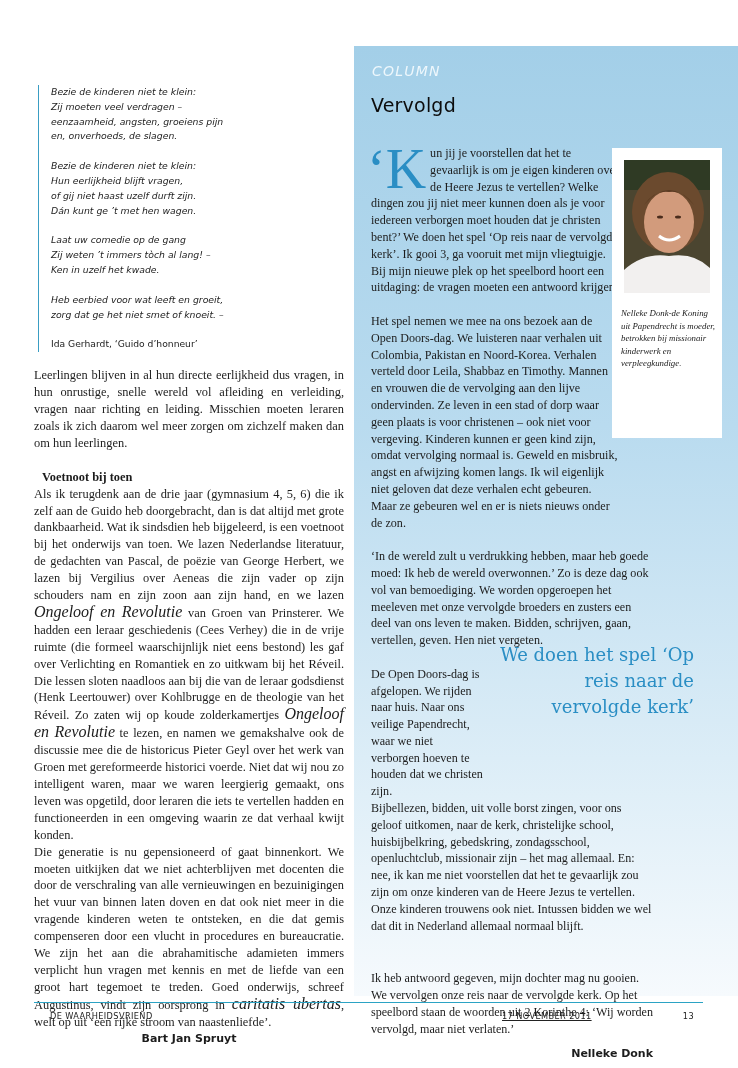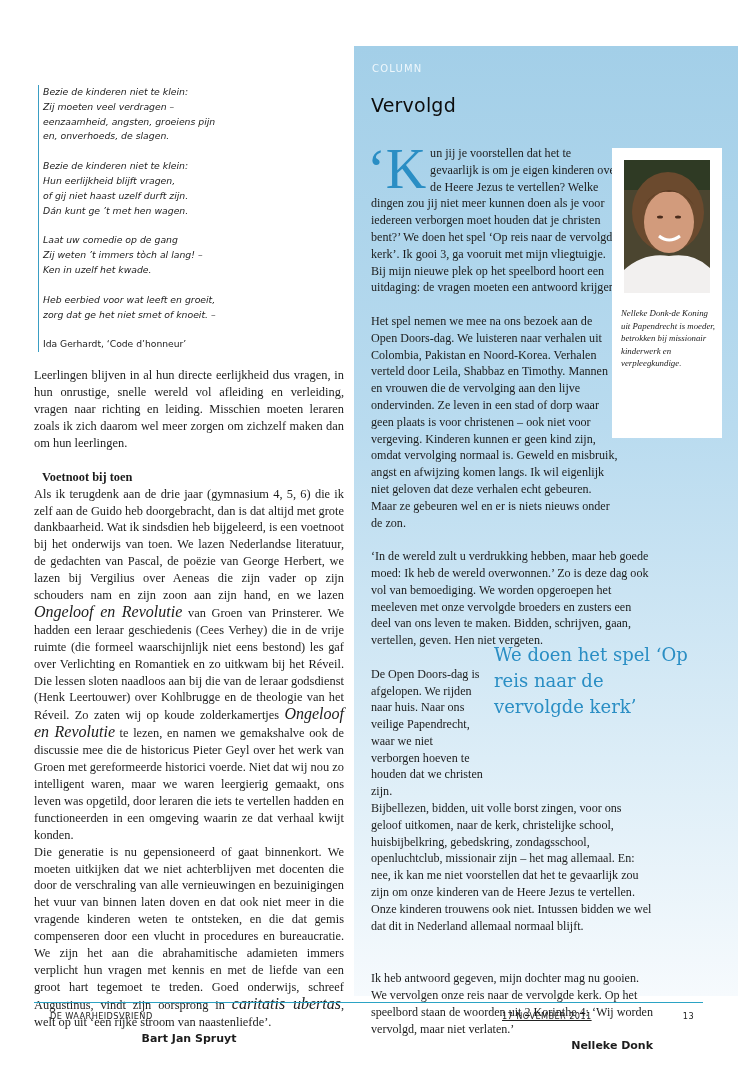--- a/index.html
+++ b/index.html
@@ -2,40 +2,40 @@
 <html><head>
 <meta charset="utf-8">
 <style>
   html, body { margin: 0; padding: 0; }
   body {
     width: 738px; height: 1068px; background: #ffffff; position: relative; overflow: hidden;
     font-family: "Liberation Serif", serif; color: #1c1c1c;
   }
   .left-col { position: absolute; left: 34px; top: 85px; width: 310px; }
   .poem {
-    border-left: 1.5px solid #3a9dc3; padding-left: 4px; margin-left: 4px;
+    border-left: 1.5px solid #3a9dc3; padding-left: 12px; margin-left: 4px;
     font-family: "DejaVu Sans", sans-serif; font-style: italic; font-size: 9.3px;
     line-height: 14.8px; color: #222;
   }
   .stanza { margin-bottom: 15px; }
   .stanza:last-of-type { margin-bottom: 0; }
   .poem-credit { font-style: normal; font-size: 9.2px; }
   .body-text { font-size: 12.4px; line-height: 16.9px; text-align: justify; margin: 0; hyphens: manual; }
   .p-first { margin-top: 15px; }
   .subhead { font-weight: bold; font-size: 12.4px; margin-top: 17px; line-height: 16.9px; margin-left: 8px; }
   .author { font-family: "DejaVu Sans", sans-serif; font-weight: bold; font-size: 11px; text-align: center; margin-top: 1px; }
   em.small { font-size: 16px; }
 
   .panel {
     position: absolute; left: 354px; top: 46px; width: 384px; height: 950px;
     background: linear-gradient(to bottom, #a3cfe8 0%, #b9dbef 40%, #dcedf7 75%, #f6fafd 100%);
   }
   .column-label {
     position: absolute; left: 18px; top: 17px; font-family: "DejaVu Sans", sans-serif;
-    font-size: 10px; letter-spacing: 1.2px; color: #eef7fc;
+    font-size: 14px; letter-spacing: 1.2px; color: #eef7fc; font-style: italic;
   }
   .title {
     position: absolute; left: 17px; top: 48px; font-family: "DejaVu Sans", sans-serif;
     font-weight: normal; font-size: 19px; color: #0c0c0c; letter-spacing: 0.2px;
   }
   .right-text { position: absolute; left: 17px; top: 99px; width: 249px; font-size: 12.1px; line-height: 16.8px; }
   .right-text p { margin: 0 0 16.8px 0; }
   .dropcap {
     float: left; font-size: 56px; line-height: 44px; color: #2a8ec4; margin: 2px 4px 0 -4px;
     font-family: "Liberation Serif", serif;
@@ -44,21 +44,21 @@
     position: absolute; left: 258px; top: 102px; width: 110px; height: 290px; background: #fff;
   }
   .photo {
     position: absolute; left: 12px; top: 12px; width: 86px; height: 133px; overflow: hidden;
     background: linear-gradient(180deg, #3f3a26 0%, #7c6a45 30%, #a37e5b 50%, #c69b7b 70%, #e7ddd8 100%);
   }
   .caption {
     position: absolute; left: 9px; top: 159px; width: 96px; font-style: italic; font-size: 8.8px; line-height: 12.6px; color: #222;
   }
   .pullquote {
-    position: absolute; left: 140px; top: 596px; width: 200px; 
+    position: absolute; left: 140px; top: 596px; width: 200px; text-align: right;
     font-family: "DejaVu Serif", serif; font-size: 18px; line-height: 26px; color: #2a8ec4;
   }
   .short-lines { width: 118px; }
   .author-r { font-family: "DejaVu Sans", sans-serif; font-weight: bold; font-size: 11px; text-align: right; margin-top: -15px; }
 
   .footer-rule { position: absolute; left: 34px; top: 1002px; width: 669px; height: 1px; background: #2ba3c4; }
   .footer {
     position: absolute; left: 34px; top: 1011px; width: 670px; font-family: "DejaVu Sans", sans-serif;
     font-size: 8.2px; letter-spacing: 0.4px; color: #222;
   }
@@ -85,41 +85,41 @@
     </div>
     <div class="stanza">
       <div>Laat uw comedie op de gang</div>
       <div>Zij weten ’t immers tòch al lang! –</div>
       <div>Ken in uzelf het kwade.</div>
     </div>
     <div class="stanza">
       <div>Heb eerbied voor wat leeft en groeit,</div>
       <div>zorg dat ge het niet smet of knoeit. –</div>
     </div>
-    <div class="poem-credit">Ida Gerhardt, ‘Code d’honneur’</div>
+    <div class="poem-credit">Ida Gerhardt, ‘Guido d’honneur’</div>
   </div>
 
   <p class="body-text p-first">Leerlingen blijven in al hun directe eerlijkheid dus vragen, in hun onrustige, snelle wereld vol afleiding en verleiding, vragen naar richting en leiding. Misschien moeten leraren zoals ik zich daarom wel meer zorgen om zichzelf maken dan om hun leerlingen.</p>
   <div class="subhead">Voetnoot bij toen</div>
   <p class="body-text"><span>Als ik terugdenk aan de drie jaar (gymnasium 4, 5, 6) die ik zelf aan de Guido heb doorgebracht, dan is dat altijd met grote dankbaarheid. Wat ik sindsdien heb bijgeleerd, is een voetnoot bij het onderwijs van toen. We lazen Nederlandse literatuur, de gedachten van Pascal, de poëzie van George Herbert, we lazen bij Vergilius over Aeneas die zijn vader op zijn schouders nam en zijn zoon aan zijn hand, en we lazen </span><em class="small">Ongeloof en Revolutie</em><span> van Groen van Prinsterer. We hadden een leraar geschiedenis (Cees Verhey) die in de vrije ruimte (die formeel waarschijnlijk niet eens bestond) les gaf over Verlichting en Romantiek en zo uitkwam bij het Réveil. Die lessen sloten naadloos aan bij die van de leraar godsdienst (Henk Leertouwer) over Kohlbrugge en de theologie van het Réveil. Zo zaten wij op koude zolderkamertjes </span><em class="small">Ongeloof en Revolutie</em><span> te lezen, en namen we gemakshalve ook de discussie mee die de historicus Pieter Geyl over het werk van Groen met gereformeerde historici voerde. Niet dat wij nou zo intelligent waren, maar we waren leergierig gemaakt, ons leven was opgetild, door leraren die iets te vertellen hadden en functioneerden in een omgeving waarin ze dat verhaal kwijt konden.</span></p>
   <p class="body-text"><span>Die generatie is nu gepensioneerd of gaat binnenkort. We moeten uitkijken dat we niet achterblijven met docenten die door de verschraling van alle vernieuwingen en bezuinigingen het vuur van binnen laten doven en dat ook niet meer in die vragende kinderen weten te ontsteken, en die dat gemis compenseren door een vlucht in procedures en bureaucratie. We zijn het aan die abrahamitische adamieten immers verplicht hun vragen met kennis en met de liefde van een groot hart tegemoet te treden. Goed onderwijs, schreef Augustinus, vindt zijn oorsprong in </span><em class="small">caritatis ubertas</em><span>, welt op uit ‘een rijke stroom van naastenliefde’.</span></p>
   <div class="author">Bart Jan Spruyt</div>
 </div>
 
 <div class="panel">
   <div class="column-label">COLUMN</div>
   <div class="title">Vervolgd</div>
 
   <div class="right-text">
     <p><span class="dropcap">‘K</span><span>un jij je voorstellen dat het te gevaarlijk is om je eigen kinderen over de Heere Jezus te vertellen? Welke dingen zou jij niet meer kunnen doen als je voor iedereen verborgen moet houden dat je christen bent?’ We doen het spel ‘Op reis naar de vervolgde kerk’. Ik gooi 3, ga vooruit met mijn vliegtuigje. Bij mijn nieuwe plek op het speelbord hoort een uitdaging: de vragen moeten een antwoord krijgen.</span></p>
     <p>Het spel nemen we mee na ons bezoek aan de Open Doors-dag. We luisteren naar verhalen uit Colombia, Pakistan en Noord-Korea. Verhalen verteld door Leila, Shabbaz en Timothy. Mannen en vrouwen die de vervolging aan den lijve ondervinden. Ze leven in een stad of dorp waar geen plaats is voor christenen – ook niet voor vergeving. Kinderen kunnen er geen kind zijn, omdat vervolging normaal is. Geweld en misbruik, angst en afwijzing komen langs. Ik wil eigenlijk niet geloven dat deze verhalen echt gebeuren. Maar ze gebeuren wel en er is niets nieuws onder de zon.</p>
     <p style="width:280px">‘In de wereld zult u verdrukking hebben, maar heb goede moed: Ik heb de wereld overwonnen.’ Zo is deze dag ook vol van bemoediging. We worden opgeroepen het meeleven met onze vervolgde broeders en zusters een deel van ons leven te maken. Bidden, schrijven, gaan, vertellen, geven. Hen niet vergeten.</p>
     <p style="width:282px; margin-bottom:16.8px;"><span class="short-lines" style="display:block; width:112px;">De Open Doors-dag is afgelopen. We rijden naar huis. Naar ons veilige Papendrecht, waar we niet verborgen hoeven te houden dat we christen zijn.</span><span>Bijbellezen, bidden, uit volle borst zingen, voor ons geloof uitkomen, naar de kerk, christelijke school, huisbijbelkring, gebedskring, zondagsschool, openluchtclub, missionair zijn – het mag allemaal. En: nee, ik kan me niet voorstellen dat het te gevaarlijk zou zijn om onze kinderen van de Heere Jezus te vertellen. Onze kinderen trouwens ook niet. Intussen bidden we wel dat dit in Nederland allemaal normaal blijft.</span></p>
     <p style="width:282px; margin-bottom:0;margin-top:36px;">Ik heb antwoord gegeven, mijn dochter mag nu gooien. We vervolgen onze reis naar de vervolgde kerk. Op het speelbord staan de woorden uit 2 Korinthe 4: ‘Wij worden vervolgd, maar niet verlaten.’</p>
-    <div class="author-r" style="width:282px; margin-top:0;">Nelleke Donk</div>
+    <div class="author-r" style="width:282px; margin-top:8px;">Nelleke Donk</div>
   </div>
 
   <div class="pullquote">We doen het spel ‘Op reis naar de vervolgde kerk’</div>
 
   <div class="photo-box">
     <div class="photo">
       <svg width="86" height="133" viewBox="0 0 86 133">
         <rect width="86" height="133" fill="#4b4530"></rect>
         <rect y="0" width="86" height="30" fill="#2f3a24"></rect>
         <ellipse cx="44" cy="52" rx="36" ry="40" fill="#6b4a2e"></ellipse>

